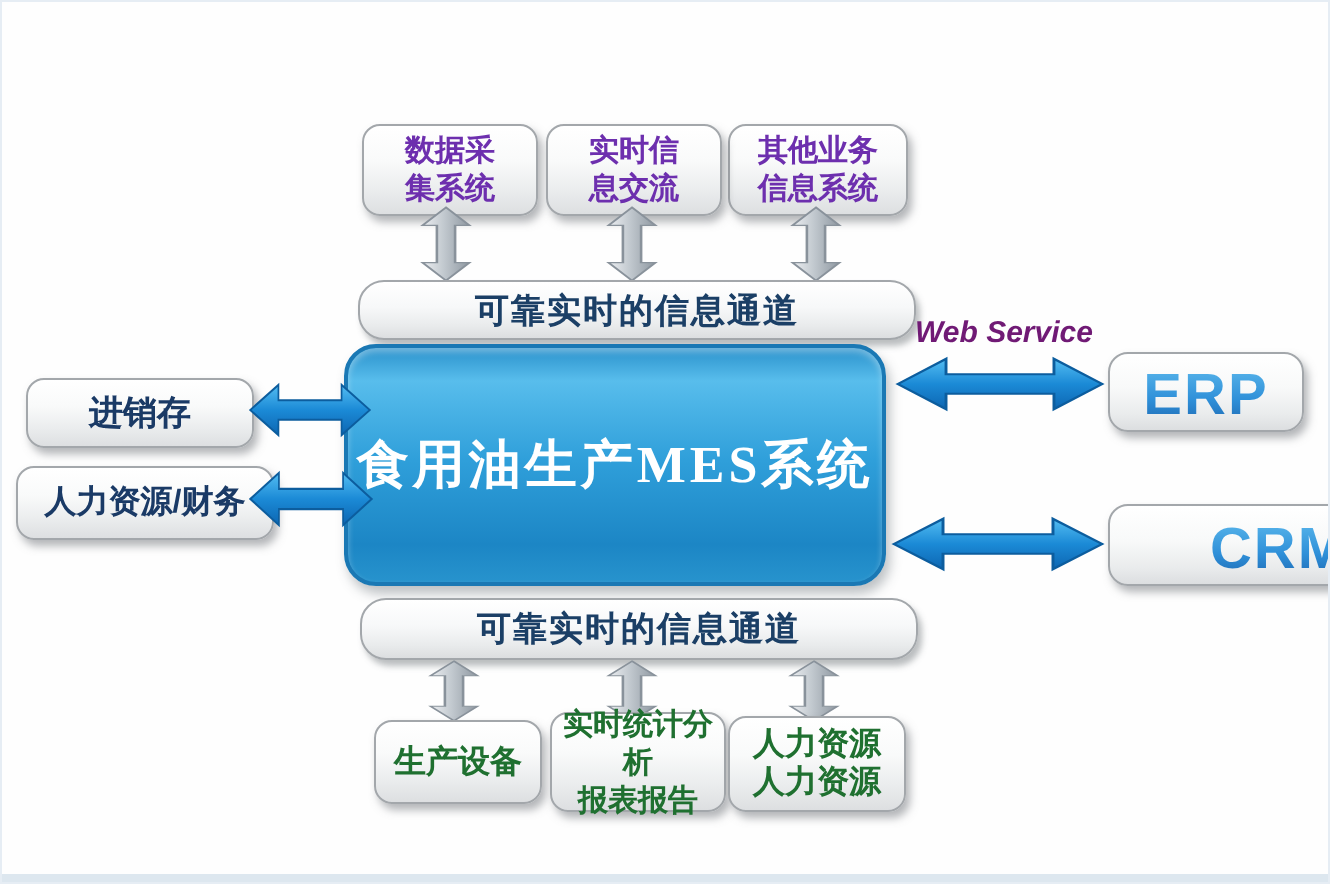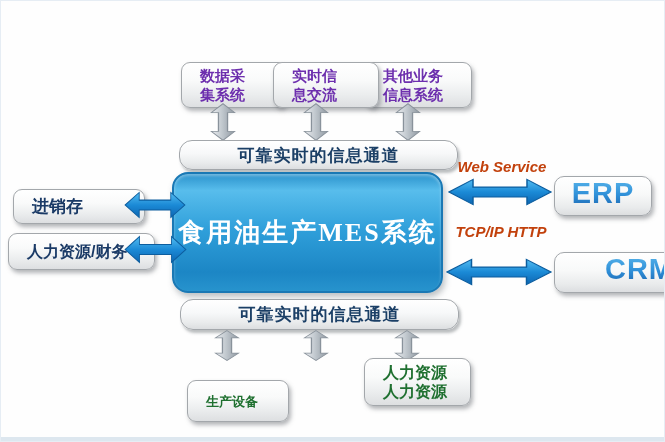--- a/index.html
+++ b/index.html
@@ -3,58 +3,58 @@
 <meta charset="utf-8">
 <style>
   html,body{margin:0;padding:0;background:#ffffff;}
   .stage{
     position:relative;width:665px;height:442px;overflow:hidden;
     background:#fefefe;border:1px solid #e6edf4;box-sizing:border-box;
     font-family:"Liberation Sans","DejaVu Sans",sans-serif;
   }
   
   .wbox{
-    position:absolute;display:flex;flex-direction:column;align-items:flex-start;justify-content:center;
+    position:absolute;display:flex;flex-direction:column;align-items:center;justify-content:center;
     background:linear-gradient(180deg,#ffffff 0%,#f9fafa 40%,#ebedee 72%,#dddfe1 100%);
     border:1px solid #a3a7ab;border-radius:9px;
     box-shadow:2px 3px 4px rgba(105,110,116,0.5);
-    font-weight:bold;text-align:center;line-height:19px;padding-left:18px;
+    font-weight:bold;text-align:center;line-height:19px;
   }
   .channel{
     position:absolute;display:flex;align-items:center;justify-content:center;
     background:linear-gradient(180deg,#ffffff 0%,#f7f8f9 45%,#e9ebec 78%,#dcdee0 100%);
     border:1px solid #a3a7ab;border-radius:13px;
     box-shadow:2px 3px 3px rgba(105,110,116,0.45);
     font-weight:bold;font-size:17px;letter-spacing:1px;color:#1b3f66;
   }
   .purple{color:#6d2fae;font-size:15px;}
   .navy{color:#1a3a66;}
   .green{color:#1f7030;}
   .mes{
     position:absolute;display:flex;align-items:center;justify-content:center;
     background:linear-gradient(180deg,#2b92cc 0%,#58bdec 14%,#2f9fda 48%,#1c86c5 84%,#2793cd 100%);
     border:2px solid #1a78b4;border-radius:16px;
     box-shadow:2px 4px 6px rgba(70,80,90,0.35), inset 0 2px 3px rgba(255,255,255,0.35);
     color:#ffffff;font-weight:bold;font-size:26px;letter-spacing:2px;
     font-family:"Liberation Serif","DejaVu Serif",serif;
   }
   .sysbox{
-    position:absolute;display:flex;align-items:flex-start;justify-content:center;
+    position:absolute;display:flex;align-items:flex-end;justify-content:center;
     background:linear-gradient(180deg,#ffffff 0%,#f8f9f9 45%,#e9ebec 80%,#dcdee0 100%);
     border:1px solid #a3a7ab;border-radius:10px;
     box-shadow:2px 3px 4px rgba(105,110,116,0.5);
   }
   .systext{
     font-weight:bold;font-size:29px;letter-spacing:1px;
     background:linear-gradient(180deg,#5cb8ec 0%,#2e8fd8 55%,#1b62ab 100%);
     -webkit-background-clip:text;background-clip:text;color:transparent;
   }
   .iface{
     position:absolute;text-align:center;font-weight:bold;font-style:italic;
-    color:#c2410c;line-height:16px;
+    color:#701a75;line-height:16px;
   }
   .va,.ha{position:absolute;}
   .strip{position:absolute;background:#dde7ef;}
 </style>
 </head>
 <body>
 
 <div class="stage">
 
   <svg width="0" height="0" style="position:absolute" aria-hidden="true">
@@ -121,21 +121,20 @@
     <span>Web Service</span>
   </div>
   <svg class="ha" style="left:446px;top:177px;" width="106" height="28" viewBox="0 0 110 40" preserveAspectRatio="none">
     <path d="M2,20 L27,2 L27,13 L83,13 L83,2 L108,20 L83,38 L83,27 L27,27 L27,38 Z" fill="url(#blueGrad)" stroke="#0c5d9e" stroke-width="1.5"></path>
   </svg>
   <div class="sysbox" style="left:553px;top:175px;width:96px;height:38px;">
     <span class="systext">ERP</span>
   </div>
 
   <div class="iface" style="left:448px;top:223px;width:104px;font-size:15px;">
-    <div>TCP/IP HTTP</div>
   </div>
   <svg class="ha" style="left:444px;top:257px;" width="108" height="28" viewBox="0 0 110 40" preserveAspectRatio="none">
     <path d="M2,20 L27,2 L27,13 L83,13 L83,2 L108,20 L83,38 L83,27 L27,27 L27,38 Z" fill="url(#blueGrad)" stroke="#0c5d9e" stroke-width="1.5"></path>
   </svg>
   <div class="sysbox" style="left:553px;top:251px;width:97px;height:39px;padding-left:36px;">
     <span class="systext">CRM</span>
   </div>
 
   <div class="channel" style="left:179px;top:298px;width:277px;height:29px;">
     <span>可靠实时的信息通道</span>
@@ -144,22 +143,26 @@
   <svg class="va" style="left:213px;top:329px;" width="26" height="31" viewBox="0 0 40 110" preserveAspectRatio="none">
     <path d="M20,2 L38,28 L27,28 L27,82 L38,82 L20,108 L2,82 L13,82 L13,28 L2,28 Z" fill="url(#grayGrad)" stroke="#89929b" stroke-width="2"></path>
   </svg>
   <svg class="va" style="left:302px;top:329px;" width="26" height="31" viewBox="0 0 40 110" preserveAspectRatio="none">
     <path d="M20,2 L38,28 L27,28 L27,82 L38,82 L20,108 L2,82 L13,82 L13,28 L2,28 Z" fill="url(#grayGrad)" stroke="#89929b" stroke-width="2"></path>
   </svg>
   <svg class="va" style="left:393px;top:329px;" width="26" height="31" viewBox="0 0 40 110" preserveAspectRatio="none">
     <path d="M20,2 L38,28 L27,28 L27,82 L38,82 L20,108 L2,82 L13,82 L13,28 L2,28 Z" fill="url(#grayGrad)" stroke="#89929b" stroke-width="2"></path>
   </svg>
 
-  <div class="wbox green" style="left:186px;top:379px;width:82px;height:40px;font-size:13px;">
+  <div class="wbox green" style="left:186px;top:359px;width:82px;height:40px;font-size:16px;">
     <span>生产设备</span>
+  </div>
+  <div class="wbox green" style="left:274px;top:355px;width:86px;height:48px;font-size:15px;">
+    <span>实时统计分析</span>
+    <span>报表报告</span>
   </div>
   <div class="wbox green" style="left:363px;top:357px;width:87px;height:46px;font-size:16px;">
     <span>人力资源</span>
     <span>人力资源</span>
   </div>
 
   <div class="strip" style="left:0;top:436px;width:665px;height:6px;"></div>
 
 </div>
 

